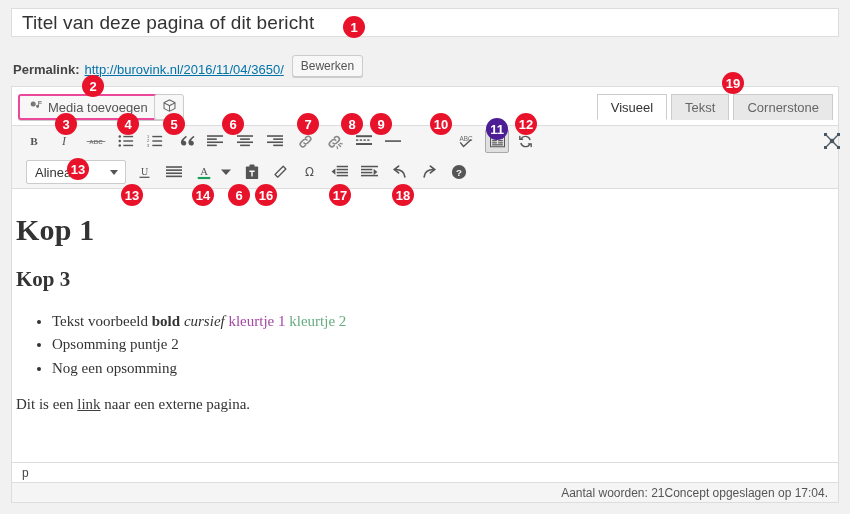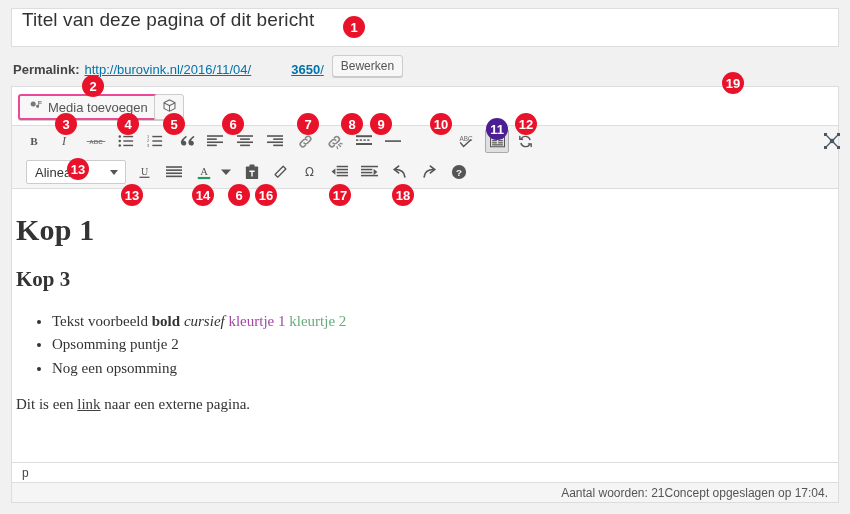--- a/index.html
+++ b/index.html
@@ -10,38 +10,38 @@
     font-family:"Liberation Sans", sans-serif;
     font-size:13px;
     color:#32373c;
     overflow:hidden;
     position:relative;
   }
   #root { position:absolute; inset:0; }
 
   
   .title-wrap {
-    position:absolute; left:11px; top:8px; width:828px; height:39px;
+    position:absolute; left:11px; top:8px; width:828px; height:29px;
     background:#fff; border:1px solid #ddd;
-    display:flex; 
+    display:flex; align-items:center;
   }
   .title-text {
     font-size:19px; color:#333; padding-left:10px;
     font-family:"Liberation Sans", sans-serif;
     letter-spacing:0.1px;
   }
 
   
   .permalink-row {
     position:absolute; left:13px; top:53px; height:24px;
     display:flex; align-items:flex-end; font-size:13px;
   }
   .pl-label { color:#444; font-weight:bold; margin-right:5px; }
   .pl-link { color:#0073aa; text-decoration:underline; }
-  .pl-link .slugnum { font-weight:bold;margin-left:40px; }
+  .pl-link .slugnum { font-weight:normal; }
   .pl-edit-btn {
     margin-left:8px;
     background:#f7f7f7; border:1px solid #ccc; border-radius:3px;
     padding:2px 8px; font-size:12px; color:#555; line-height:16px;
     box-shadow:0 1px 0 #ccc;
   }
 
   
   .editor {
     position:absolute; left:11px; top:86px; width:828px; height:417px;
@@ -182,20 +182,25 @@
       </div>
 
       <div class="cornerstone-btn">
         <span>
           <svg width="15" height="15" viewBox="0 0 20 20" fill="#666">
             <path d="M10 1.6 18 5.6v8.8L10 18.4 2 14.4V5.6z M10 3.3 3.9 6.3 10 9.3l6.1-3z M3.4 7.6v6l5.9 3v-6z M10.7 10.6v6l5.9-3v-6z"></path>
           </svg>
         </span>
       </div>
 
+      <div class="tabs">
+        <div class="tab active">Visueel</div>
+        <div class="tab">Tekst</div>
+        <div class="tab">Cornerstone</div>
+      </div>
     </div>
 
     <div class="toolbar">
 
       <div class="trow row1">
 
         <div class="tbtn" style="left:10px">
           <span>
             <svg width="16" height="16" viewBox="0 0 20 20" fill="#555">
               <text x="10" y="15" font-family="Liberation Serif, serif" font-size="14" font-weight="bold" text-anchor="middle">B</text>

